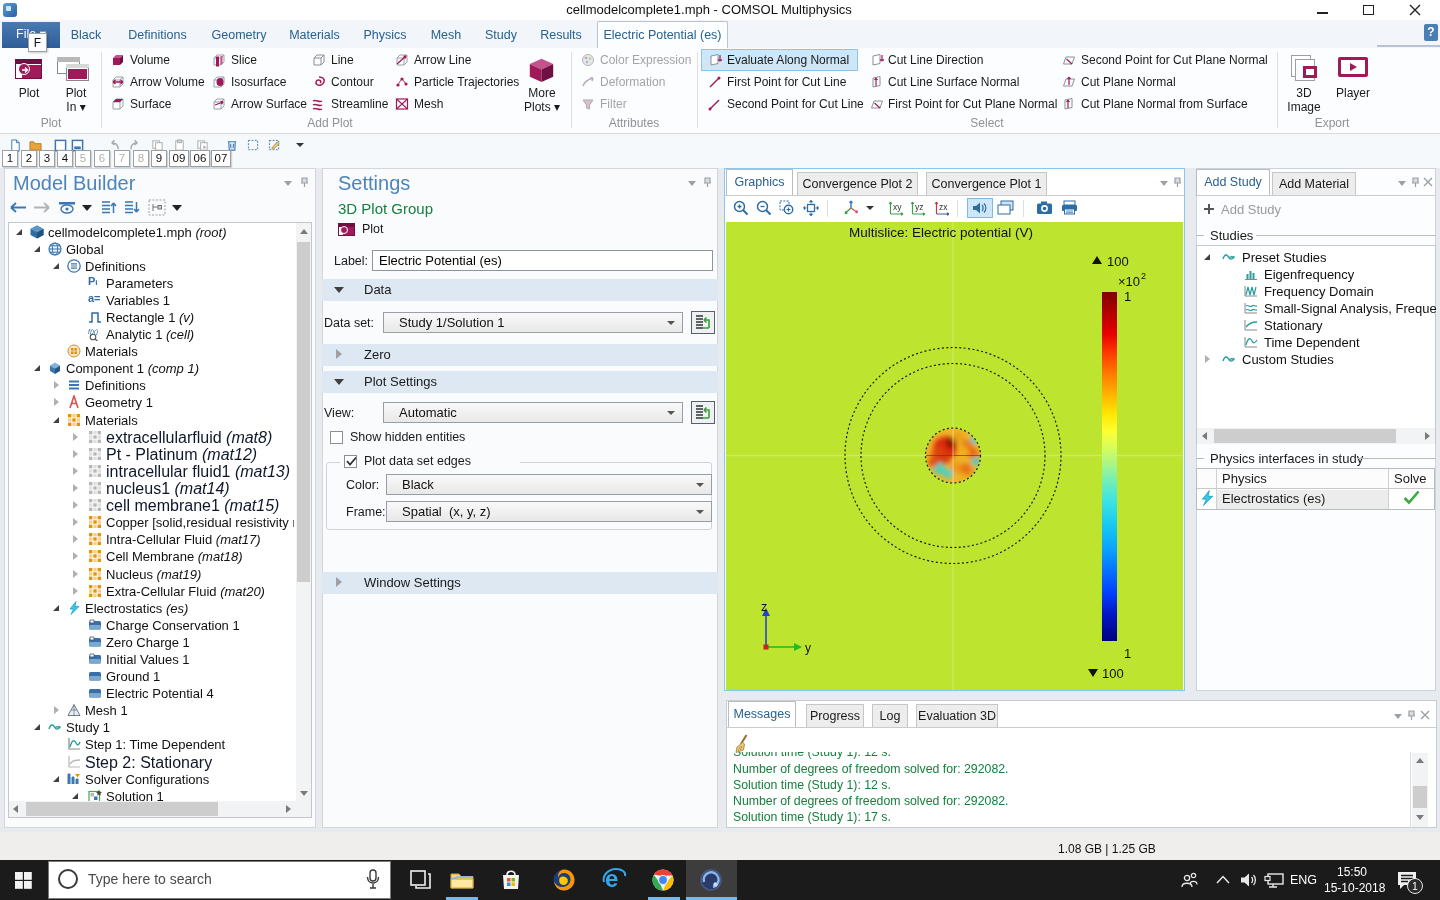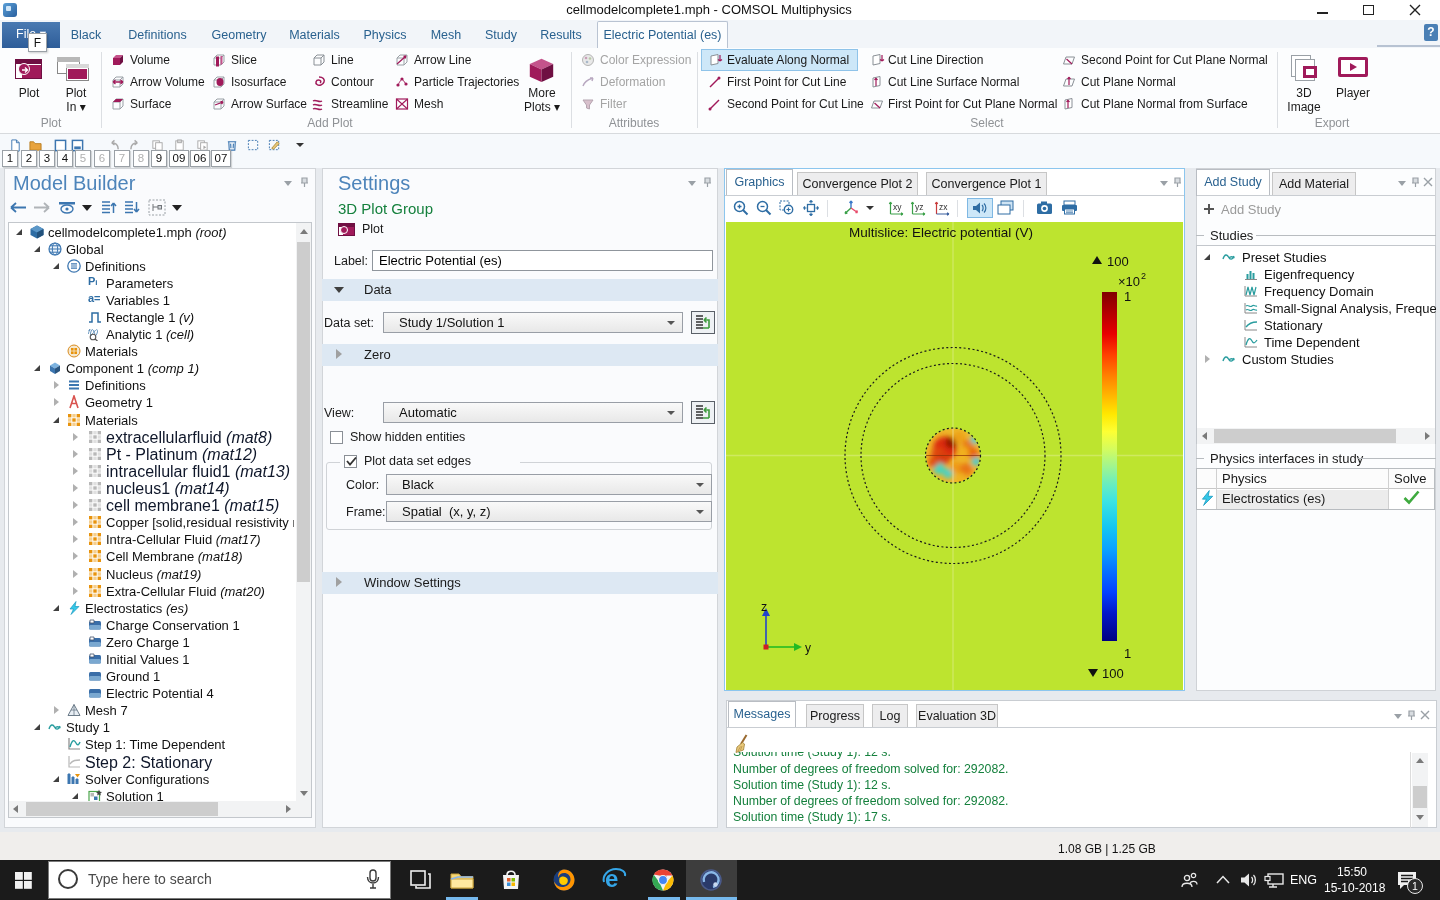--- a/index.html
+++ b/index.html
@@ -581,21 +581,21 @@
 <svg class="a" style="left:88px;top:686px" width="14" height="14" viewBox="0 0 14 14">
       <rect x="1" y="3" width="12" height="8.5" rx="1.5" fill="#3a6ea8"></rect>
       <rect x="1" y="7" width="12" height="4.5" rx="1.5" fill="#7aa8d0"></rect>
     </svg>
 <div class="tr" style="left:106px;top:685px">Electric Potential 4</div>
 <div class="clp" style="left:54px;top:706px"></div>
 <svg class="a" style="left:67px;top:703px" width="14" height="14" viewBox="0 0 14 14">
       <path d="M7 1.5 L13 12.5 L1 12.5 Z" fill="#e8eef4" stroke="#6a7a88" stroke-width="1"></path>
       <path d="M7 1.5 L7 12.5 M4 7 L10 7" stroke="#6a7a88" stroke-width="0.8"></path>
     </svg>
-<div class="tr" style="left:85px;top:702px">Mesh 7</div>
+<div class="tr" style="left:85px;top:702px">Mesh 1</div>
 <div class="exp" style="left:34px;top:724px"></div>
 <svg class="a" style="left:48px;top:720px" width="14" height="14" viewBox="0 0 14 14">
       <path d="M1 9 C2.5 4 5 4 6.5 7 C8 10 10.5 10 12 6 M6.5 7 C7.5 9 9 4.5 12.5 8" fill="none" stroke="#2a9d9f" stroke-width="1.4"></path>
     </svg>
 <div class="tr" style="left:66px;top:719px">Study 1</div>
 <svg class="a" style="left:67px;top:737px" width="14" height="14" viewBox="0 0 14 14">
       <path d="M2 1 L2 12 L13 12" stroke="#888" stroke-width="1.2" fill="none"></path>
       <path d="M3 10 C5 3 7 2 9 6 C10.5 9 12 8 13 5" fill="none" stroke="#2a9d9f" stroke-width="1.4"></path>
     </svg>
 <div class="tr" style="left:85px;top:736px">Step 1: Time Dependent</div>
@@ -643,20 +643,24 @@
 <div class="lbl" style="left:334px;top:254px">Label:</div>
 <div class="a" style="left:372px;top:250px;width:341px;height:21px;background:#fff;border:1px solid #8f959c;font-size:13px;line-height:19px;padding-left:6px">Electric Potential (es)</div>
 <div class="a" style="left:322px;top:168px;width:396px;height:660px">
       <div class="sech" style="top:111px">
         <div class="tri-d"></div>
         <div class="sectxt">Data</div>
       </div>
       <div class="sech" style="top:176px">
         <div class="tri-r"></div>
         <div class="sectxt">Zero</div>
+      </div>
+      <div class="sech" style="top:203px">
+        <div class="tri-d"></div>
+        <div class="sectxt">Plot Settings</div>
       </div>
       <div class="sech" style="top:404px">
         <div class="tri-r"></div>
         <div class="sectxt">Window Settings</div>
       </div>
     </div>
 <div class="lbl" style="left:324px;top:316px">Data set:</div>
 <div class="combo" style="left:383px;top:312px;width:300px">Study 1/Solution 1<span class="cav"></span></div>
 <div class="gbtn" style="left:691px;top:311px"></div>
 <svg class="a" style="left:694px;top:314px" width="17" height="17" viewBox="0 0 17 17">

